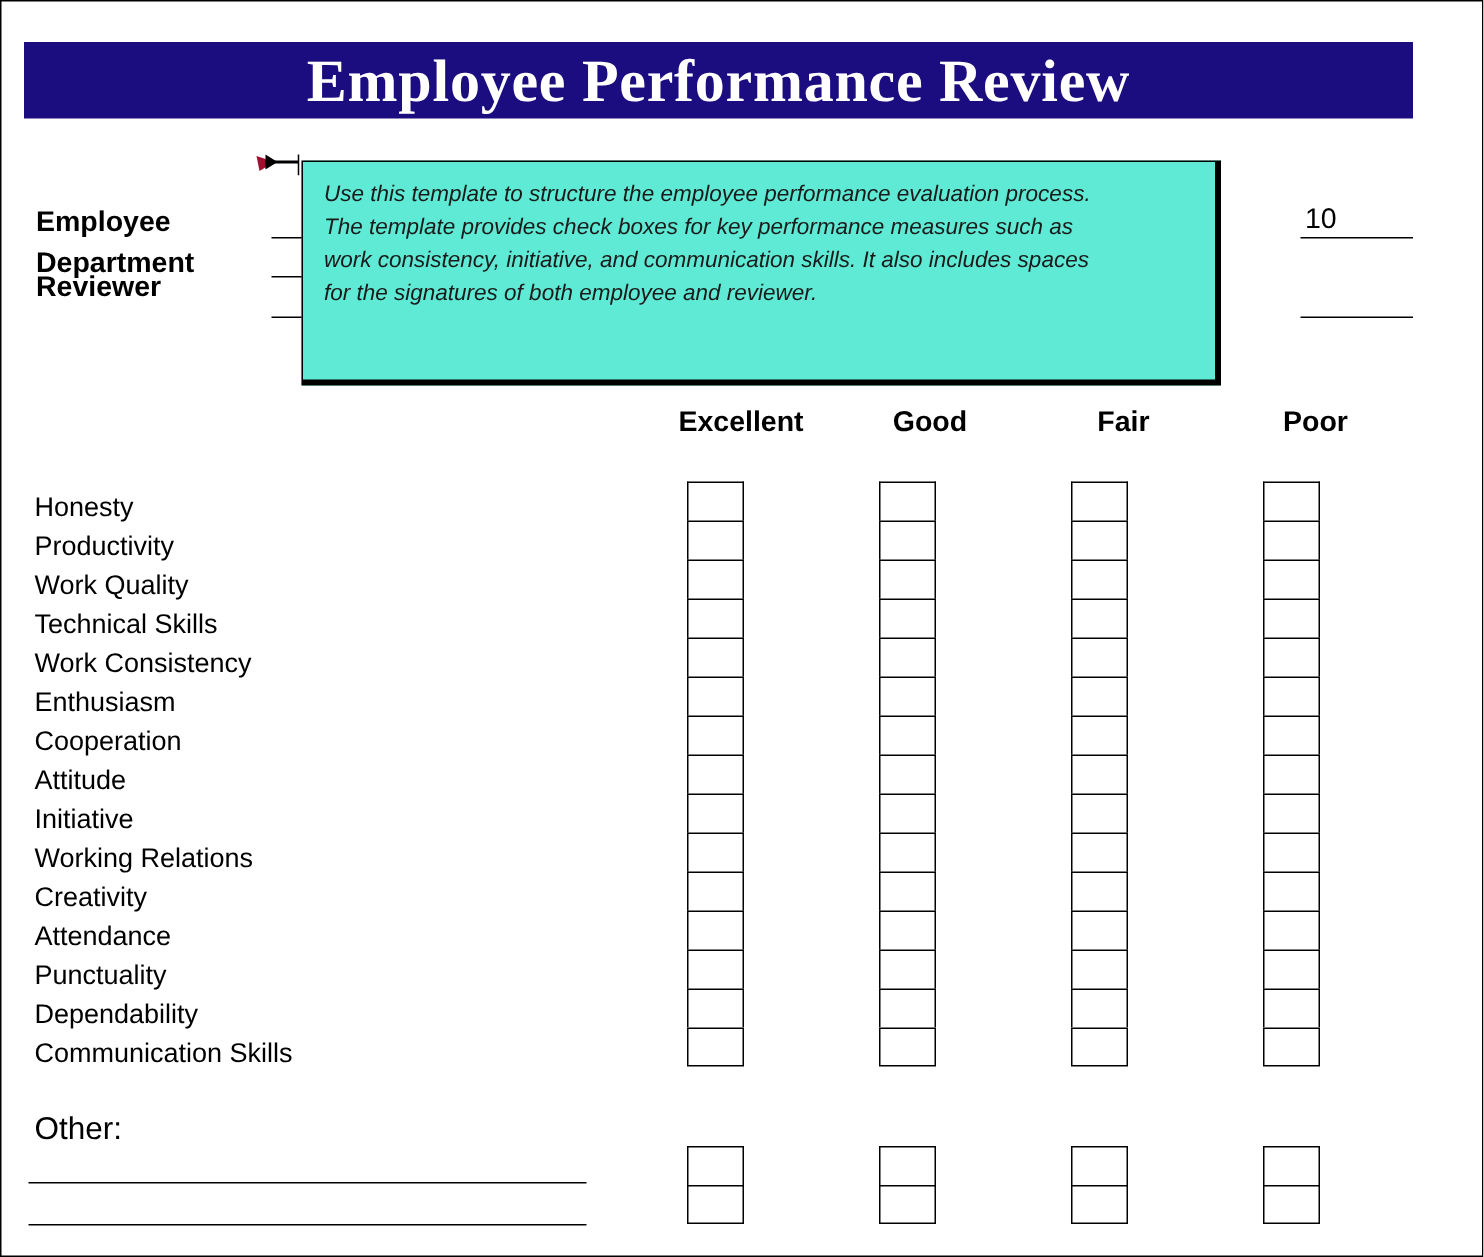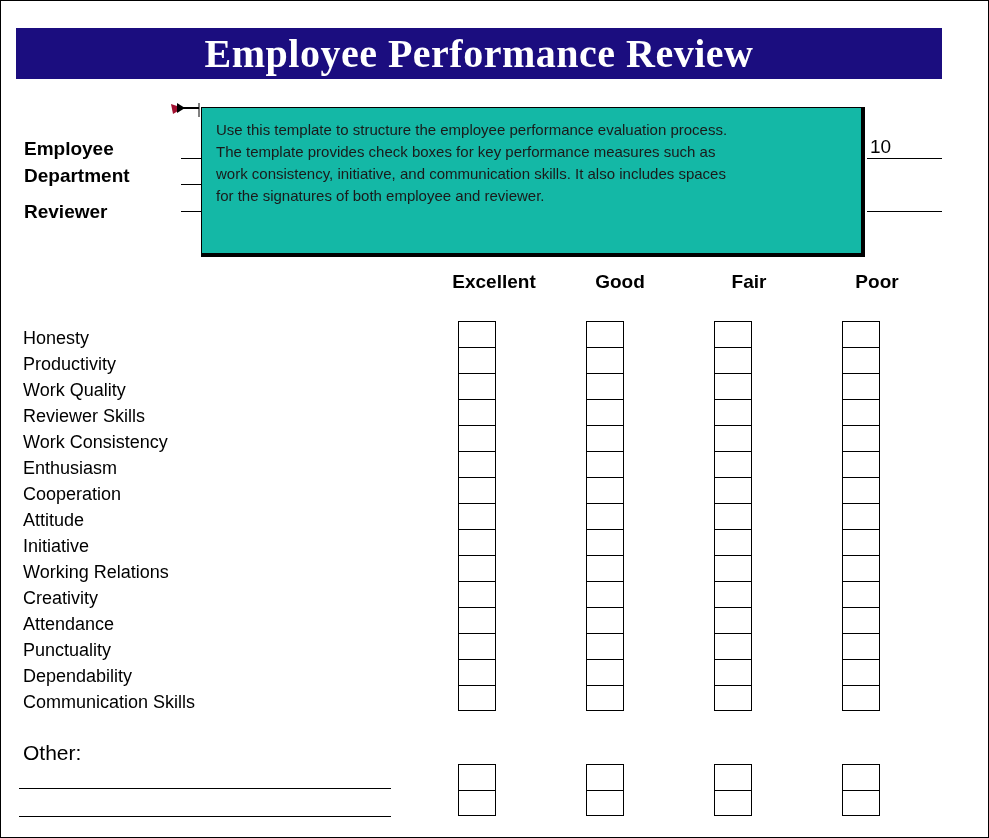--- a/index.html
+++ b/index.html
@@ -47,21 +47,21 @@
   .field-label {
     position: absolute;
     left: 23px;
     font-size: 19px;
     font-weight: bold;
     color: #000000;
     white-space: nowrap;
   }
   #label-employee   { top: 137px; }
   #label-department { top: 164px; }
-  #label-reviewer   { top: 200px; }
+  #label-reviewer   { top: 180px; }
 
   .rule-left {
     position: absolute;
     left: 180px;
     width: 76px;
     height: 0;
     border-bottom: 1px solid #000000;
   }
   .rule-right {
     position: absolute;
@@ -90,28 +90,29 @@
     position: absolute;
     left: 168px;
     top: 100px;
     width: 34px;
     height: 16px;
   }
   #comment-box {
     position: absolute;
     left: 200px;
     top: 106px;
-    width: 664px;
+    width: 613px;
     height: 150px;
-    background: #14b8a6;
+    background: #5eead4;
     border: 1px solid #000000;
     border-right-width: 4px;
     border-bottom-width: 4px;
     box-sizing: border-box;
     padding: 11px 14px 0 14px;
+    font-style: italic;
   }
   #comment-box p {
     margin: 0;
     font-size: 15px;
     line-height: 22px;
     color: #1a1a1a;
   }
   #comment-box p.spacer {
     height: 22px;
   }
@@ -236,21 +237,21 @@
 
   <div class="col-header" style="left: 430px; width: 94px;">Excellent</div>
   <div class="col-header" style="left: 561px; width: 84px;">Good</div>
   <div class="col-header" style="left: 700px; width: 64px;">Fair</div>
   <div class="col-header" style="left: 828px; width: 64px;">Poor</div>
 
   <div id="criteria-labels">
       <div class="criteria-row">Honesty</div>
       <div class="criteria-row">Productivity</div>
       <div class="criteria-row">Work Quality</div>
-      <div class="criteria-row">Reviewer Skills</div>
+      <div class="criteria-row">Technical Skills</div>
       <div class="criteria-row">Work Consistency</div>
       <div class="criteria-row">Enthusiasm</div>
       <div class="criteria-row">Cooperation</div>
       <div class="criteria-row">Attitude</div>
       <div class="criteria-row">Initiative</div>
       <div class="criteria-row">Working Relations</div>
       <div class="criteria-row">Creativity</div>
       <div class="criteria-row">Attendance</div>
       <div class="criteria-row">Punctuality</div>
       <div class="criteria-row">Dependability</div>

